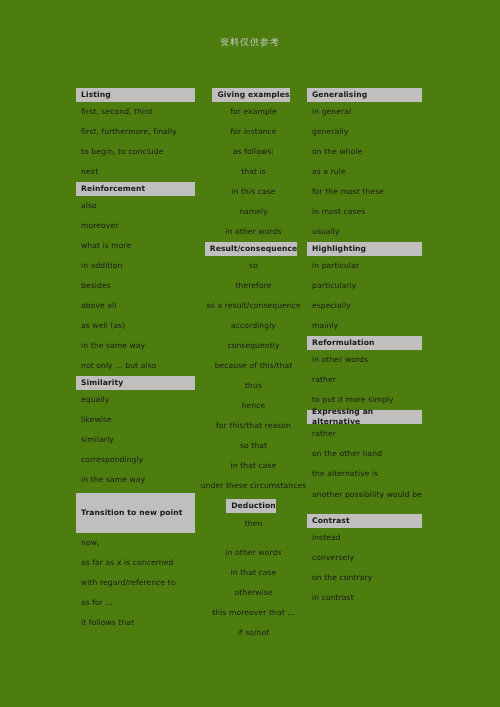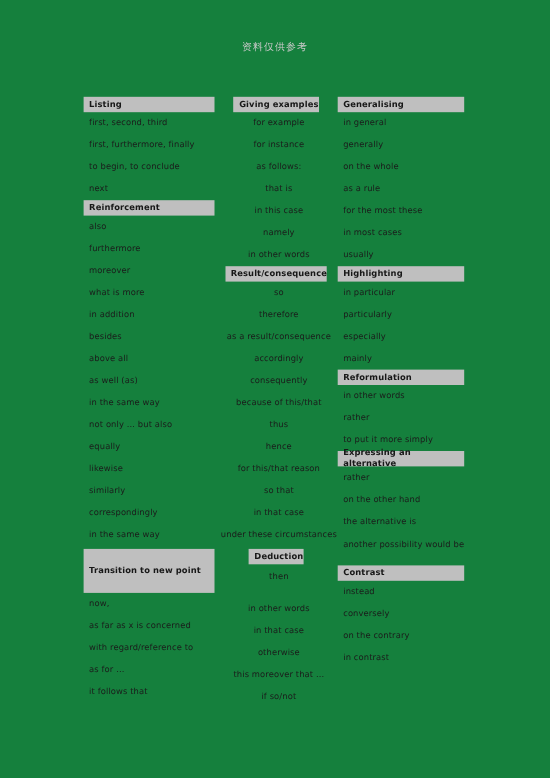--- a/index.html
+++ b/index.html
@@ -12,21 +12,21 @@
     background: #ffffff;
     font-family: "DejaVu Sans", sans-serif;
     overflow: hidden;
     position: relative;
   }
   .page {
     position: absolute;
     left: 0; top: 0;
     width: 500px;
     height: 707px;
-    background: #15803d;
+    background: #4d7c0f;
   }
   .watermark {
     position: absolute;
     left: 0;
     top: 36px;
     width: 500px;
     text-align: center;
     font-size: 9px;
     color: #c9c9c9;
     letter-spacing: 1px;
@@ -101,29 +101,29 @@
     <div class="columns">
 
       <div class="col col-0">
         <div class="cell header">Listing</div>
         <div class="cell item">first, second, third</div>
         <div class="cell item">first, furthermore, finally</div>
         <div class="cell item">to begin, to conclude</div>
         <div class="cell item">next</div>
         <div class="cell header">Reinforcement</div>
         <div class="cell item">also</div>
-        <div class="cell item">furthermore</div>
         <div class="cell item">moreover</div>
         <div class="cell item">what is more</div>
         <div class="cell item">in addition</div>
         <div class="cell item">besides</div>
         <div class="cell item">above all</div>
         <div class="cell item">as well (as)</div>
         <div class="cell item">in the same way</div>
         <div class="cell item">not only ... but also</div>
+        <div class="cell header">Similarity</div>
         <div class="cell item">equally</div>
         <div class="cell item">likewise</div>
         <div class="cell item">similarly</div>
         <div class="cell item">correspondingly</div>
         <div class="cell item">in the same way</div>
         <div class="cell header tall pad-top">Transition to new point</div>
         <div class="cell item">now,</div>
         <div class="cell item">as far as x is concerned</div>
         <div class="cell item">with regard/reference to</div>
         <div class="cell item">as for ...</div>

